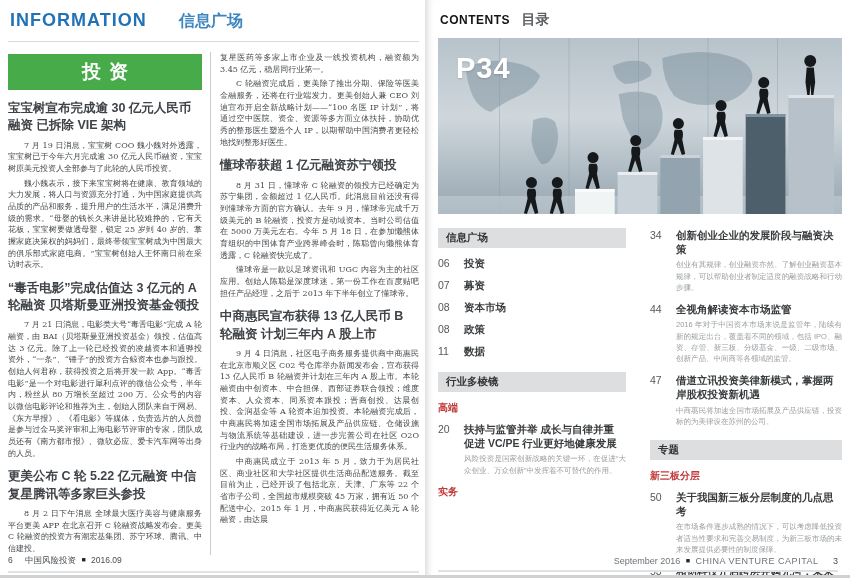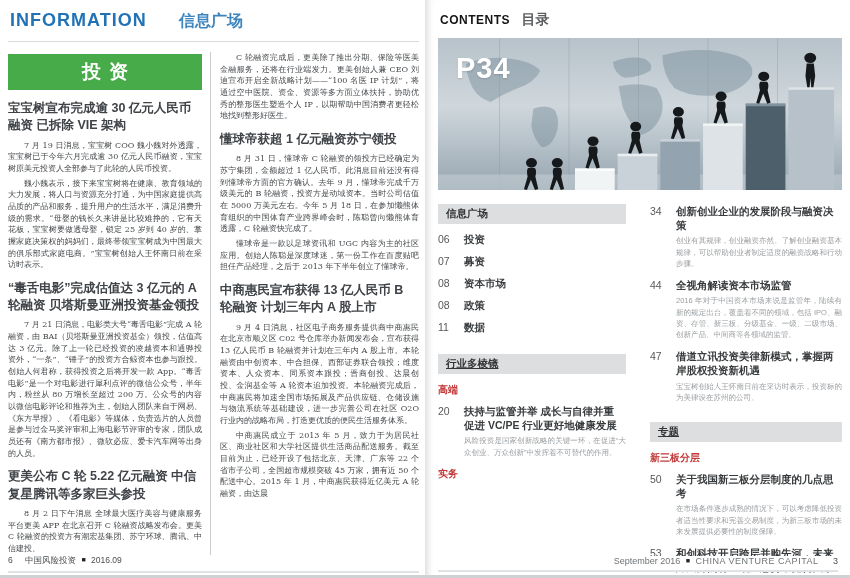--- a/index.html
+++ b/index.html
@@ -30,31 +30,31 @@
   .bodytext.noindent{text-indent:0;}
   .footer-left{position:absolute;left:8px;right:6px;bottom:5px;border-bottom:2px solid #e0e2e3;
     padding-bottom:4px;font-size:8.5px;color:#4a4e51;background:#fff;}
   .footer-left .fp{margin-right:10px;}
   .sq{font-size:7px;position:relative;top:-1px;margin:0 3px;color:#222;}
 
   
   .contents-header{padding:2px 0 6px 2px;}
   .c-en{font-size:12px;font-weight:bold;color:#151515;letter-spacing:.5px;}
   .c-zh{font-size:14px;font-weight:bold;color:#5c5f61;margin-left:7px;}
-  .hero{position:relative;height:152px;margin-top:3px;background:#aebac2;}
+  .hero{position:relative;height:176px;margin-top:3px;background:#aebac2;}
   .hero svg{display:block;width:100%;height:100%;}
   .hero-ref{position:absolute;left:18px;top:14px;color:#ffffff;font-size:29px;font-weight:bold;
     letter-spacing:1px;text-shadow:0 1px 2px rgba(0,0,0,.15);}
   .toc-cols{display:flex;margin-top:14px;}
   .toc-col{width:50%;box-sizing:border-box;}
   .toc-col.left{padding-right:14px;}
   .toc-col.right{padding-left:10px;}
   .sec-bar{background:#dcdedf;color:#333537;font-weight:bold;font-size:10.5px;
     padding:3px 8px;margin:0 0 9px;}
-  .sec-bar.mt{margin-top:19px;text-decoration:underline;}
+  .sec-bar.mt{margin-top:13px;}
   .red-label{color:#c23a3a;font-weight:bold;font-size:10px;margin:9px 0 7px;}
   .toc-simple{display:flex;font-size:10.5px;margin:0 0 8px;}
   .toc-simple .toc-page{width:26px;color:#55585a;}
   .toc-simple .toc-title{font-weight:bold;color:#3b3e40;}
   .toc-item{display:flex;margin:0 0 9px;}
   .toc-item .num{width:26px;flex-shrink:0;font-size:10.5px;color:#55585a;padding-top:1px;}
   .toc-item .tbody{flex:1;}
   .toc-item .t{font-size:10.5px;font-weight:bold;color:#383b3d;line-height:1.35;}
   .toc-item .d{font-size:7.5px;color:#9a9ea1;line-height:1.5;margin-top:3px;text-align:justify;}
   .footer-right{position:absolute;right:12px;left:12px;bottom:6px;text-align:right;
@@ -84,20 +84,21 @@
         <h3 class="headline">“毒舌电影”完成估值达 3 亿元的 A 轮融资 贝塔斯曼亚洲投资基金领投</h3>
         <p class="bodytext">7 月 21 日消息，电影类大号“毒舌电影”完成 A 轮融资，由 BAI（贝塔斯曼亚洲投资基金）领投，估值高达 3 亿元。除了上一轮已经投资的凌越资本和通骅投资外，“一条”、“锤子”的投资方合鲸资本也参与跟投。创始人何君称，获得投资之后将开发一款 App。“毒舌电影”是一个对电影进行犀利点评的微信公众号，半年内，粉丝从 80 万增长至超过 200 万。公众号的内容以微信电影评论和推荐为主，创始人团队来自于网易、《东方早报》、《看电影》等媒体，负责选片的人员曾是参与过金马奖评审和上海电影节评审的专家，团队成员还有《南方都市报》、微软必应、爱卡汽车网等出身的人员。</p>
 
         <h3 class="headline">更美公布 C 轮 5.22 亿元融资 中信复星腾讯等多家巨头参投</h3>
         <p class="bodytext">8 月 2 日下午消息 全球最大医疗美容与健康服务平台更美 APP 在北京召开 C 轮融资战略发布会。更美 C 轮融资的投资方有潮宏基集团、苏宁环球、腾讯、中信建投、</p>
       </div>
 
       <div class="vdiv"></div>
 
       <div class="col col2">
+        <p class="bodytext noindent">复星医药等多家上市企业及一线投资机构，融资额为 3.45 亿元，稳居同行业第一。</p>
         <p class="bodytext">C 轮融资完成后，更美除了推出分期、保险等医美金融服务，还将在行业端发力。更美创始人兼 CEO 刘迪宣布开启全新战略计划——“100 名医 IP 计划”，将通过空中医院、资金、资源等多方面立体扶持，协助优秀的整形医生塑造个人 IP，以期帮助中国消费者更轻松地找到整形好医生。</p>
 
         <h3 class="headline">懂球帝获超 1 亿元融资苏宁领投</h3>
         <p class="bodytext">8 月 31 日，懂球帝 C 轮融资的领投方已经确定为苏宁集团，金额超过 1 亿人民币。此消息目前还没有得到懂球帝方面的官方确认。去年 9 月，懂球帝完成千万级美元的 B 轮融资，投资方是动域资本。当时公司估值在 5000 万美元左右。今年 5 月 18 日，在参加懒熊体育组织的中国体育产业跨界峰会时，陈聪曾向懒熊体育透露，C 轮融资快完成了。</p>
         <p class="bodytext">懂球帝是一款以足球资讯和 UGC 内容为主的社区应用。创始人陈聪是深度球迷，第一份工作在百度贴吧担任产品经理，之后于 2013 年下半年创立了懂球帝。</p>
 
         <h3 class="headline">中商惠民宣布获得 13 亿人民币 B 轮融资 计划三年内 A 股上市</h3>
         <p class="bodytext">9 月 4 日消息，社区电子商务服务提供商中商惠民在北京市顺义区 C02 号仓库举办新闻发布会，宣布获得 13 亿人民币 B 轮融资并计划在三年内 A 股上市。本轮融资由中创资本、中合担保、西部证券联合领投；维度资本、人众资本、同系资本跟投；晋商创投、达晨创投、金润基金等 A 轮资本追加投资。本轮融资完成后，中商惠民将加速全国市场拓展及产品供应链、仓储设施与物流系统等基础建设，进一步完善公司在社区 O2O 行业内的战略布局，打造更优质的便民生活服务体系。</p>
         <p class="bodytext">中商惠民成立于 2013 年 5 月，致力于为居民社区、商业社区和大学社区提供生活商品配送服务。截至目前为止，已经开设了包括北京、天津、广东等 22 个省市子公司，全国超市规模突破 45 万家，拥有近 50 个配送中心。2015 年 1 月，中商惠民获得近亿美元 A 轮融资，由达晨</p>
       </div>
@@ -242,21 +243,21 @@
           <div class="tbody">
             <div class="t">全视角解读资本市场监管</div>
             <div class="d">2016 年对于中国资本市场来说是监管年，陆续有新的规定出台，覆盖着不同的领域，包括 IPO、融资、存管、新三板、分级基金、一级、二级市场、创新产品、中间商等各领域的监管。</div>
           </div>
         </div>
 
         <div class="toc-item">
           <span class="num">47</span>
           <div class="tbody">
             <div class="t">借道立讯投资美律新模式，掌握两岸股权投资新机遇</div>
-            <div class="d">宝宝树创始人王怀南日前在采访时表示，投资标的为美律设在苏州的公司。</div>
+            <div class="d">中商惠民将加速全国市场拓展及产品供应链，投资标的为美律设在苏州的公司。</div>
           </div>
         </div>
 
         <div class="sec-bar mt">专题</div>
         <div class="red-label">新三板分层</div>
 
         <div class="toc-item">
           <span class="num">50</span>
           <div class="tbody">
             <div class="t">关于我国新三板分层制度的几点思考</div>

